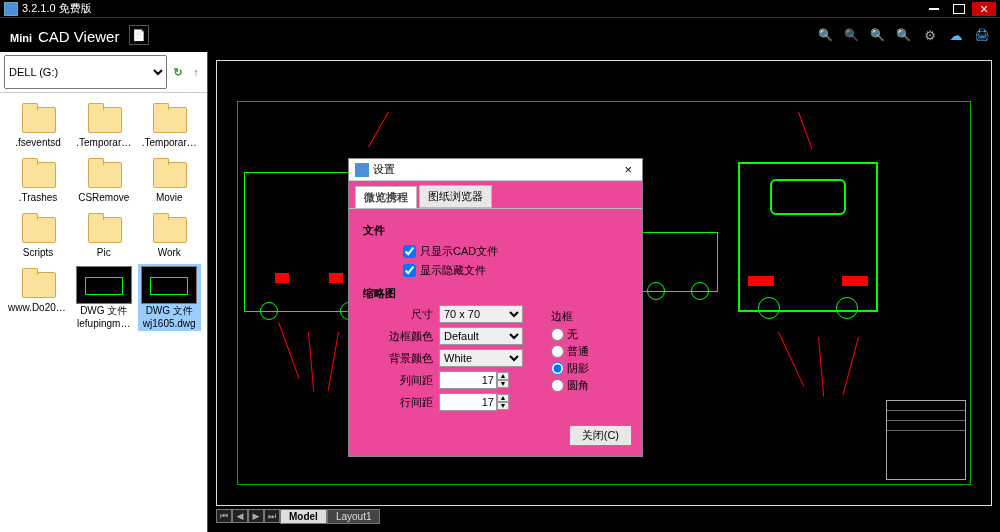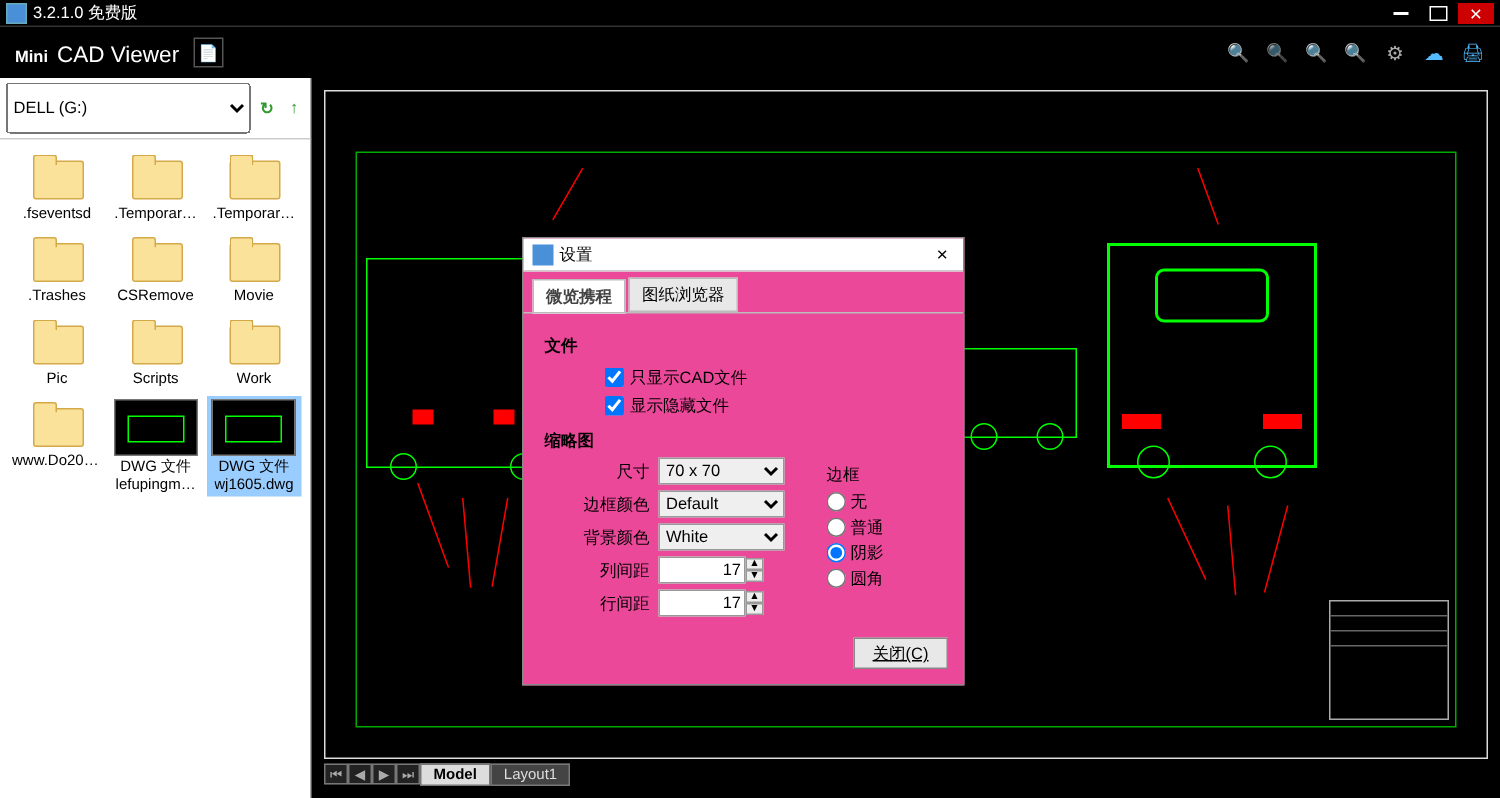--- a/index.html
+++ b/index.html
@@ -85,21 +85,21 @@
 .form-grid .lbl { text-align:right; }
 .form-grid select, .form-grid input { width:84px; height:18px; font-size:11px; border:1px solid #999; }
 .spin { display:flex; align-items:center; }
 .spin input { width:58px; text-align:right; padding-right:2px; }
 .spin .sp-btns { display:flex; flex-direction:column; }
 .spin .sp-btns div { width:12px;height:8px;border:1px solid #999;background:#eee;font-size:7px;line-height:6px;text-align:center;cursor:pointer;}
 .border-opts { position:absolute; left:202px; top:100px; }
 .border-opts .bo-title{font-size:11px;margin-bottom:2px;}
 .border-opts label{display:flex;align-items:center;gap:3px;font-size:11px;padding:1px 0;}
 .dlg-foot { display:flex; justify-content:flex-end; padding:6px 10px 10px; }
-.dlg-foot button { padding:2px 12px; border:1px solid #888; background:#e8e8e8; cursor:pointer;text-decoration:underline; }
+.dlg-foot button { padding:2px 12px; border:1px solid #888; background:#e8e8e8; cursor:pointer; }
 
 .canvas-inner { position:relative; width:100%; height:100%; }
 </style>
 </head>
 <body>
 
 <div class="titlebar">
   <div class="app-icon"></div>
   <div class="title">3.2.1.0 免费版</div>
   <div class="win-btn min"></div>
@@ -152,25 +152,25 @@
         <div class="file-item">
           <div class="folder-icon"></div>
           <div class="file-label">CSRemove</div>
         </div>
         <div class="file-item">
           <div class="folder-icon"></div>
           <div class="file-label">Movie</div>
         </div>
         <div class="file-item">
           <div class="folder-icon"></div>
+          <div class="file-label">Scripts</div>
+        </div>
+        <div class="file-item">
+          <div class="folder-icon"></div>
           <div class="file-label">Pic</div>
-        </div>
-        <div class="file-item">
-          <div class="folder-icon"></div>
-          <div class="file-label">Scripts</div>
         </div>
         <div class="file-item">
           <div class="folder-icon"></div>
           <div class="file-label">Work</div>
         </div>
         <div class="file-item">
           <div class="folder-icon"></div>
           <div class="file-label">www.Do201…</div>
         </div>
         <div class="file-item">

